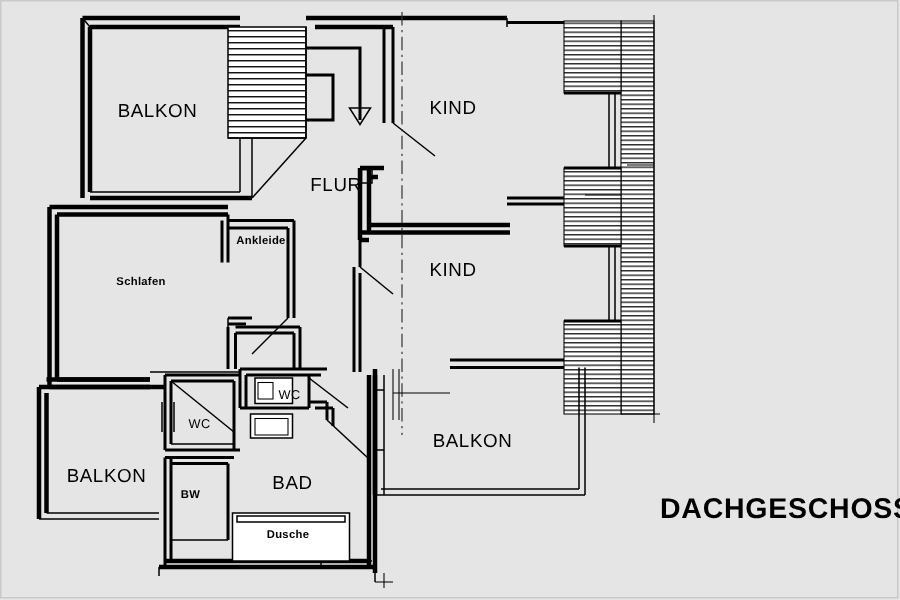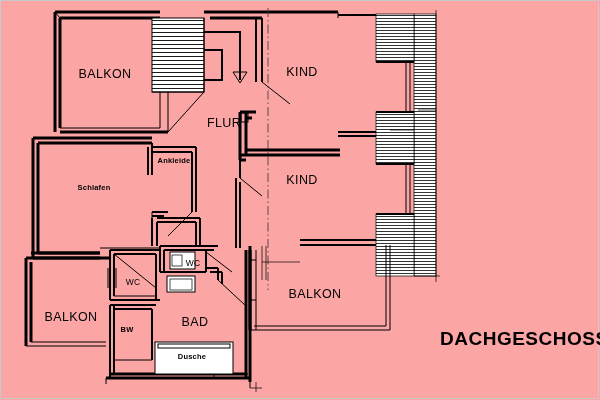--- a/index.html
+++ b/index.html
@@ -4,21 +4,21 @@
 <style>
   html, body {
     margin: 0;
     padding: 0;
     background: #ffffff;
   }
   #page {
     position: relative;
     width: 600px;
     height: 400px;
-    background: #fca5a5;
+    background: #e5e5e5;
     font-family: "Liberation Sans", sans-serif;
     overflow: hidden;
   }
   #frame {
     position: absolute;
     left: 0; top: 0;
     width: 599px; height: 399px;
     border: 1px solid #c9c9c9;
     box-sizing: border-box;
     pointer-events: none;

